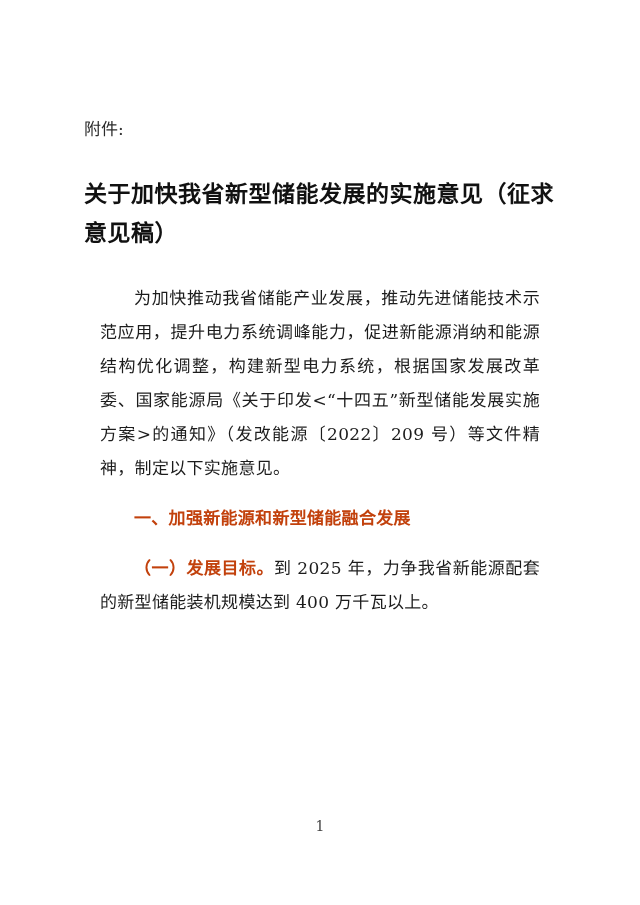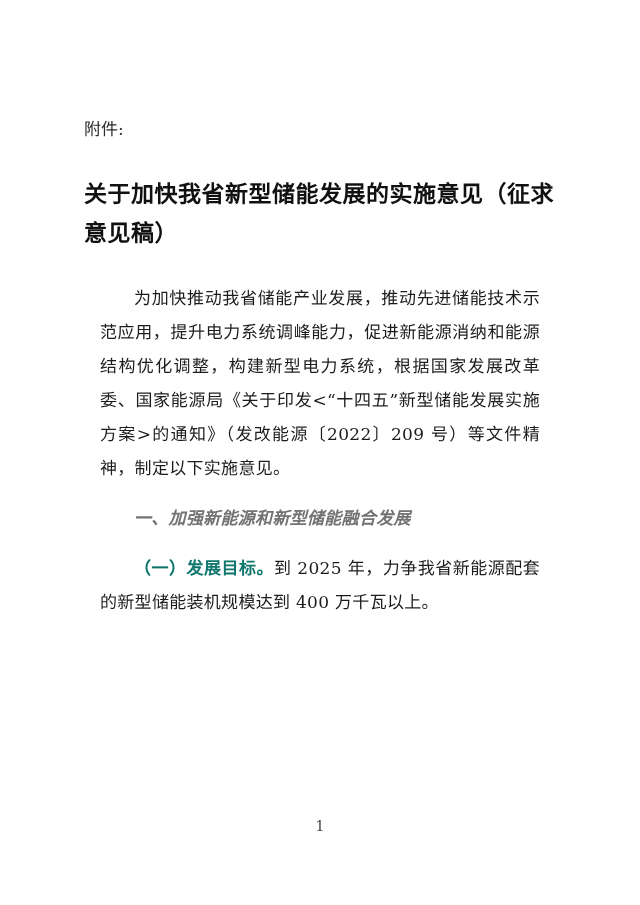--- a/index.html
+++ b/index.html
@@ -41,26 +41,25 @@
   }
   .doc-body p {
     margin: 16px;
     text-indent: 2em;
   }
   .section-heading {
     margin: 0;
     text-indent: 2em;
     font-family: "DejaVu Sans", "Liberation Sans", sans-serif;
     font-weight: bold;
-    color: #737373;
-    font-style: italic;
+    color: #c2410c;
   }
   .lead-bold {
     font-weight: bold;
-    color: #0f766e;
+    color: #c2410c;
   }
   .page-number {
     position: absolute;
     left: 0;
     right: 0;
     top: 816px;
     text-align: center;
     font-size: 14px;
     line-height: 20px;
     color: #3f3f3f;

